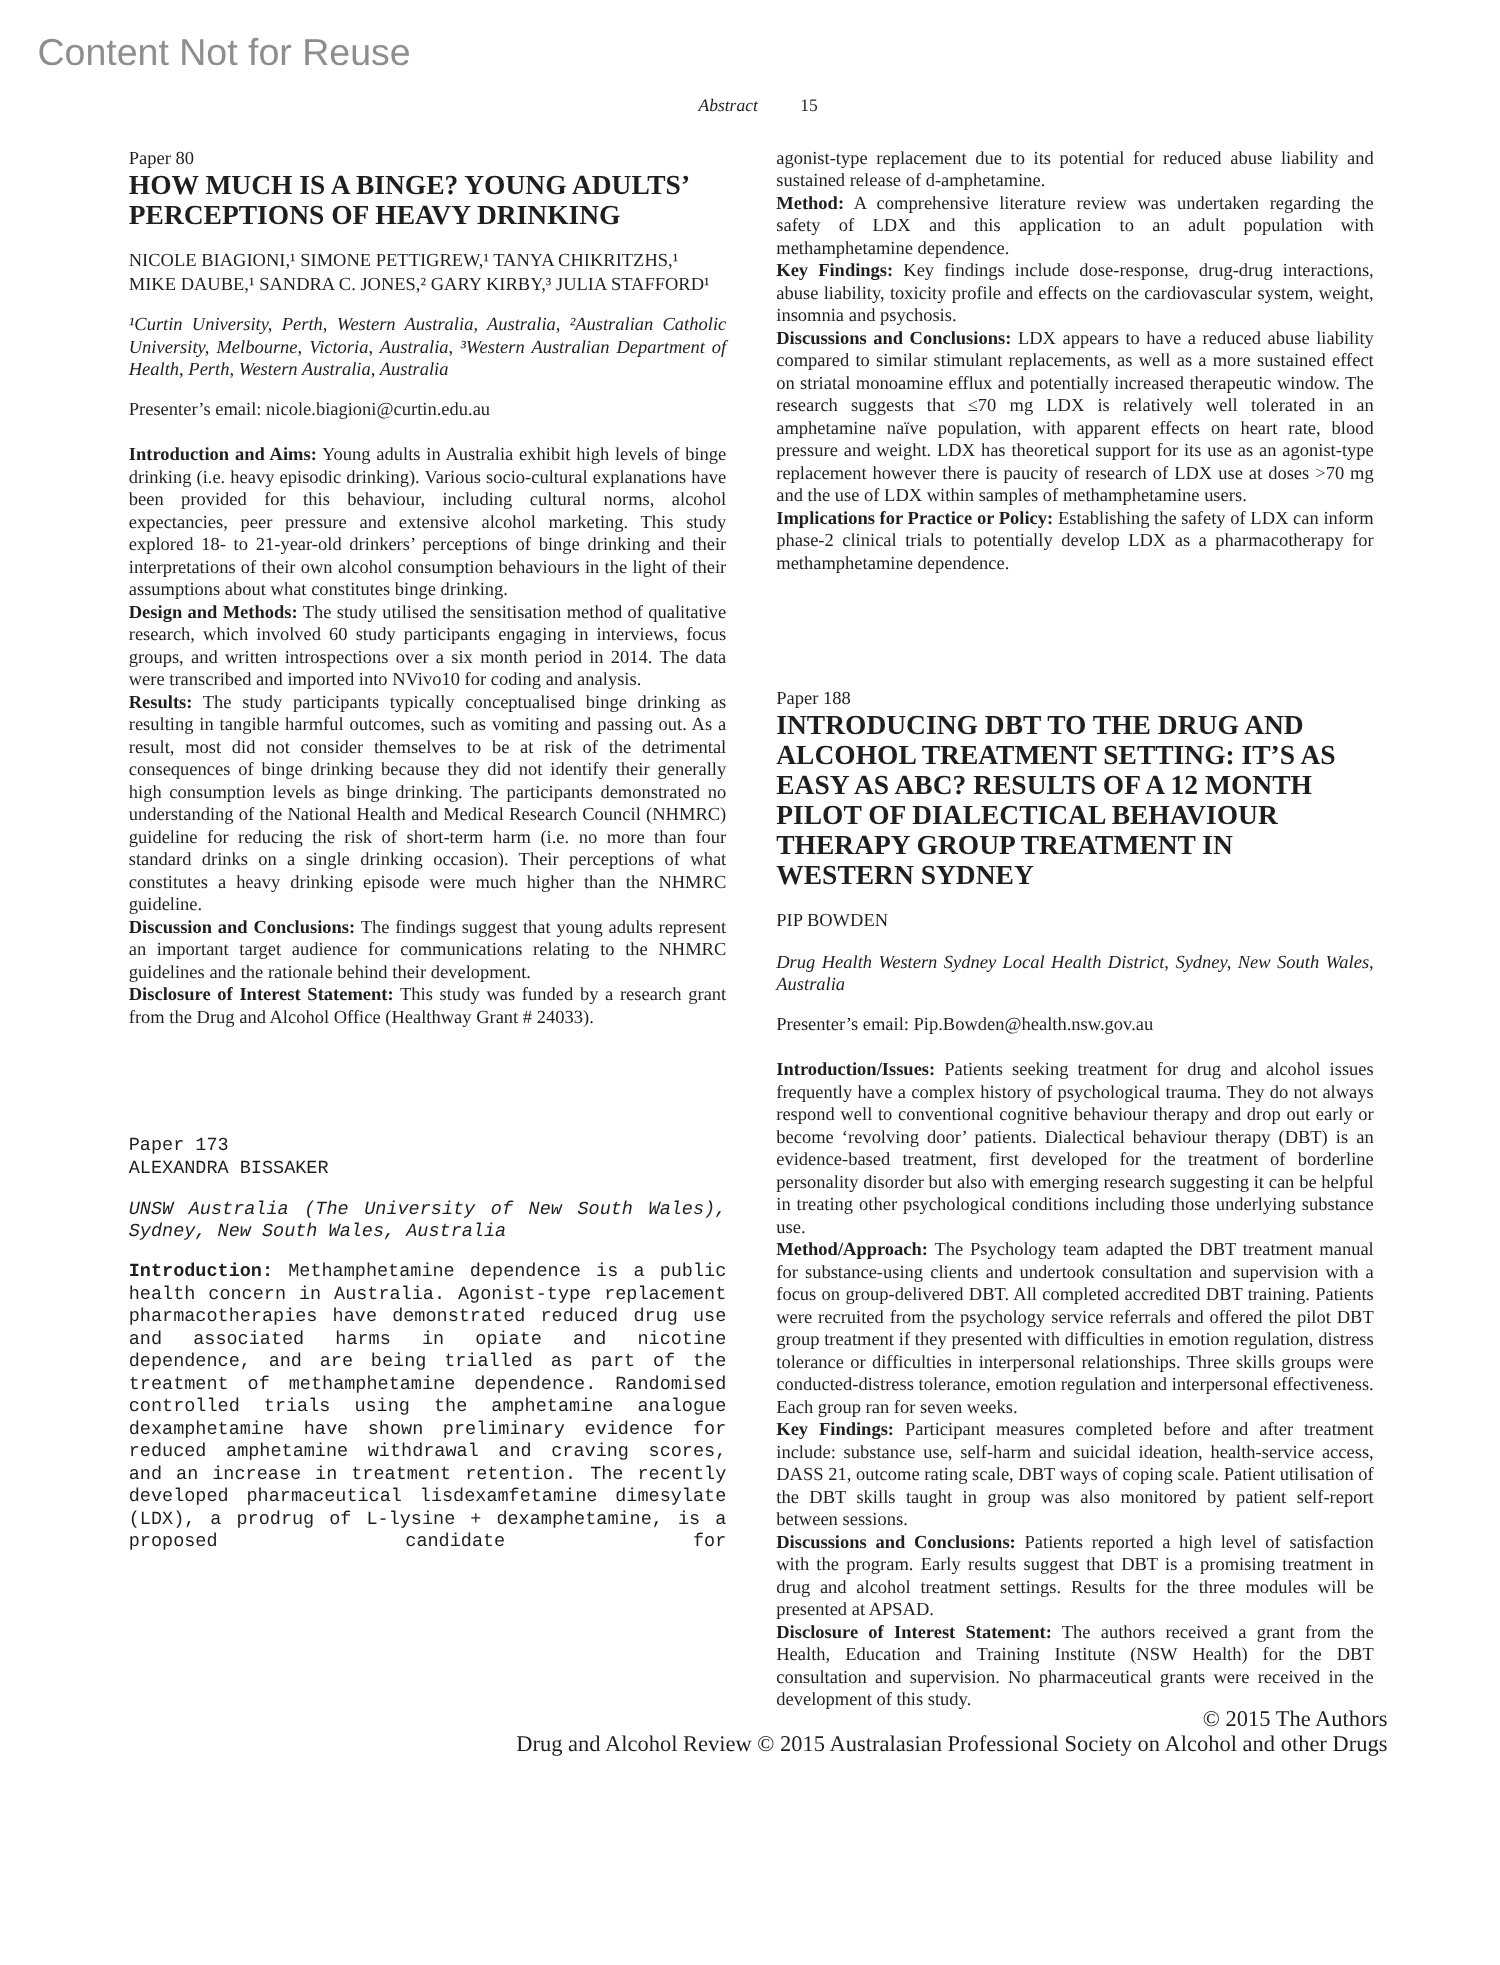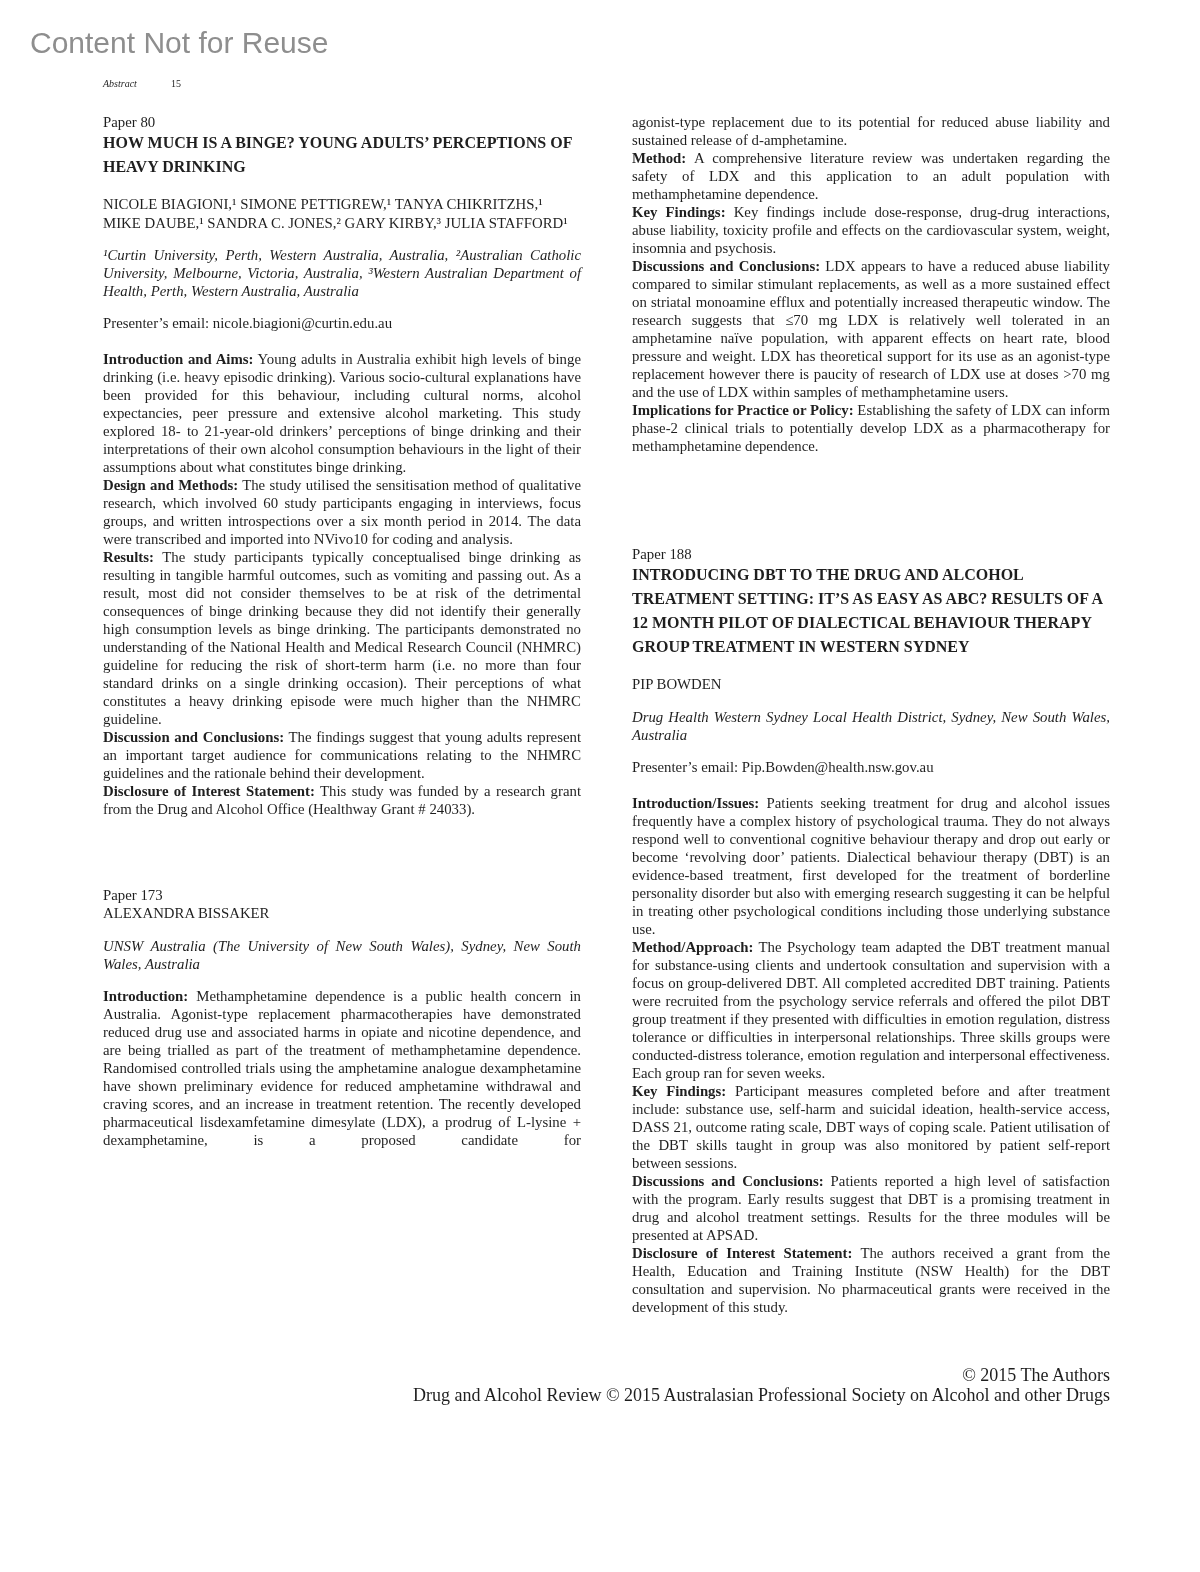--- a/index.html
+++ b/index.html
@@ -1,35 +1,35 @@
 <!DOCTYPE html>
 <html><head>
 <meta charset="utf-8">
 <style>
   html,body{margin:0;padding:0;background:#ffffff;}
   .page{position:relative;width:1200px;height:1443px;background:#ffffff;
         font-family:"Liberation Serif",serif;color:#1f1f1f;overflow:hidden;border-radius:27px;}
   .watermark{position:absolute;left:30px;top:26px;
         font-family:"Liberation Sans",sans-serif;font-size:30px;color:#8e8e8e;}
   .content{position:absolute;left:103px;top:78px;width:1007px;}
-  .runhead{display:flex;justify-content:flex-start;align-items:baseline;
-        font-size:10px;margin-bottom:24px;}
+  .runhead{display:flex;justify-content:center;align-items:baseline;
+        font-size:14px;margin-bottom:24px;}
   .runhead .rt{font-style:italic;}
   .runhead .pn{margin-left:34px;}
-  .cols{display:flex;gap:28px;justify-content:space-between;}
+  .cols{display:flex;gap:40px;}
   .col{width:478px;font-size:14.8px;line-height:18px;text-align:justify;}
   .paper-no{margin:0;text-align:left;}
-  .title{font-size:16px;line-height:24px;font-weight:bold;text-align:left;
+  .title{font-size:22px;line-height:24px;font-weight:bold;text-align:left;
         margin:0 0 16px 0;}
   .authors{margin:0 0 14px 0;text-align:left;line-height:18.5px;}
   .affil{font-style:italic;margin:0 0 14px 0;}
   .email{text-align:left;margin:0 0 18px 0;}
   p.sec{margin:0;}
   p.sec.cont-last{text-align-last:justify;}
-  .paper-block-gap-173{margin-top:68px;}
+  .paper-block-gap-173{margin-top:85px;font-family:Liberation Mono, monospace;}
   .paper-block-gap-188{margin-top:90px;}
   .gap-before{margin-top:18px;}
   .footer{position:absolute;right:90px;bottom:38px;text-align:right;
         font-size:18px;line-height:20px;}
 </style>
 </head>
 <body>
 
 <div class="page">
 

